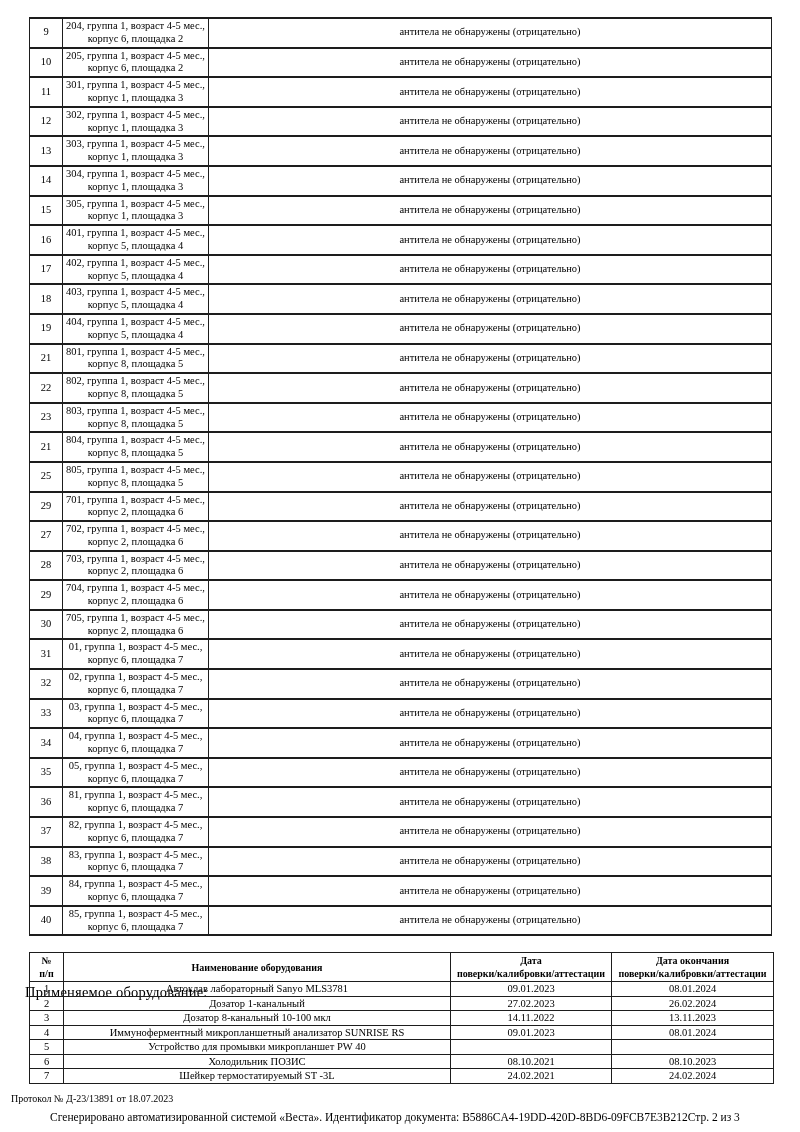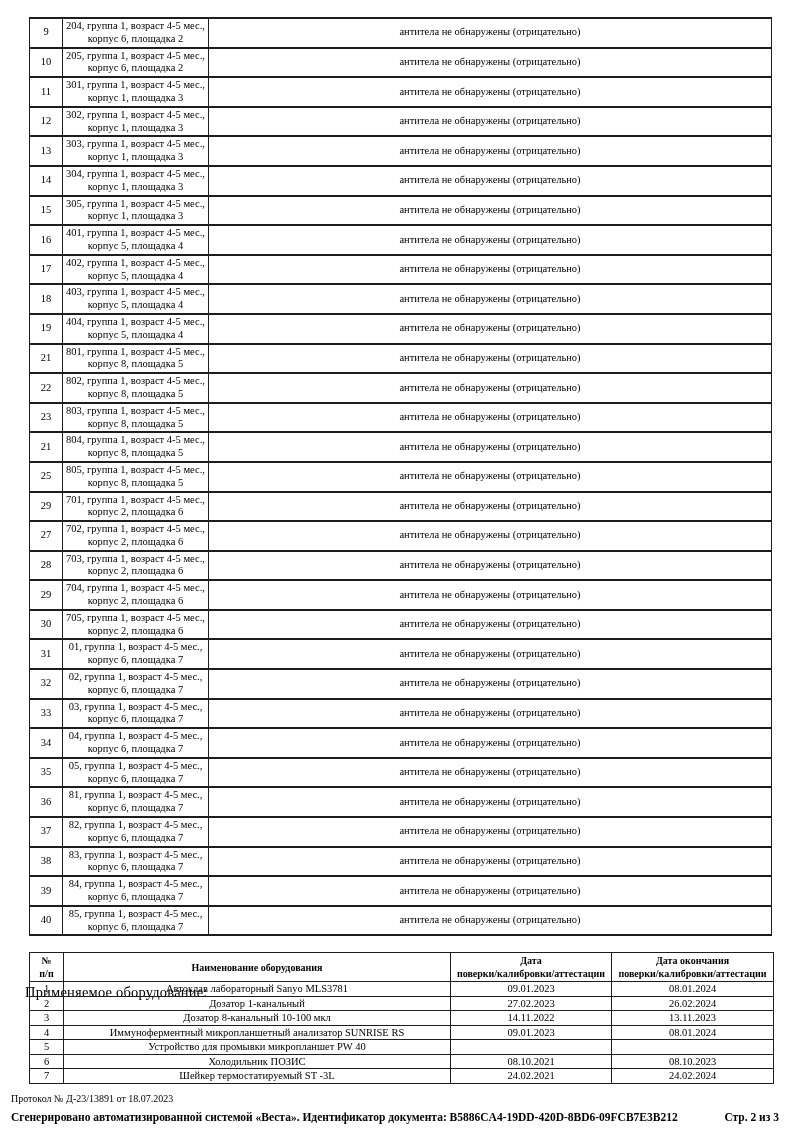--- a/index.html
+++ b/index.html
@@ -86,23 +86,22 @@
     top: 1093px;
     font-size: 10px;
   }
   .footer-generated {
     position: absolute;
     left: 11px;
     right: 21px;
     top: 1111px;
     font-size: 11.5px;
     display: flex;
-    justify-content: space-between;
+    justify-content: center;
     align-items: baseline;
-    font-weight: bold;
   }
 </style>
 </head>
 <body>
 
 <div class="page">
 
   <table class="results">
     <colgroup>
       <col class="c-num">

